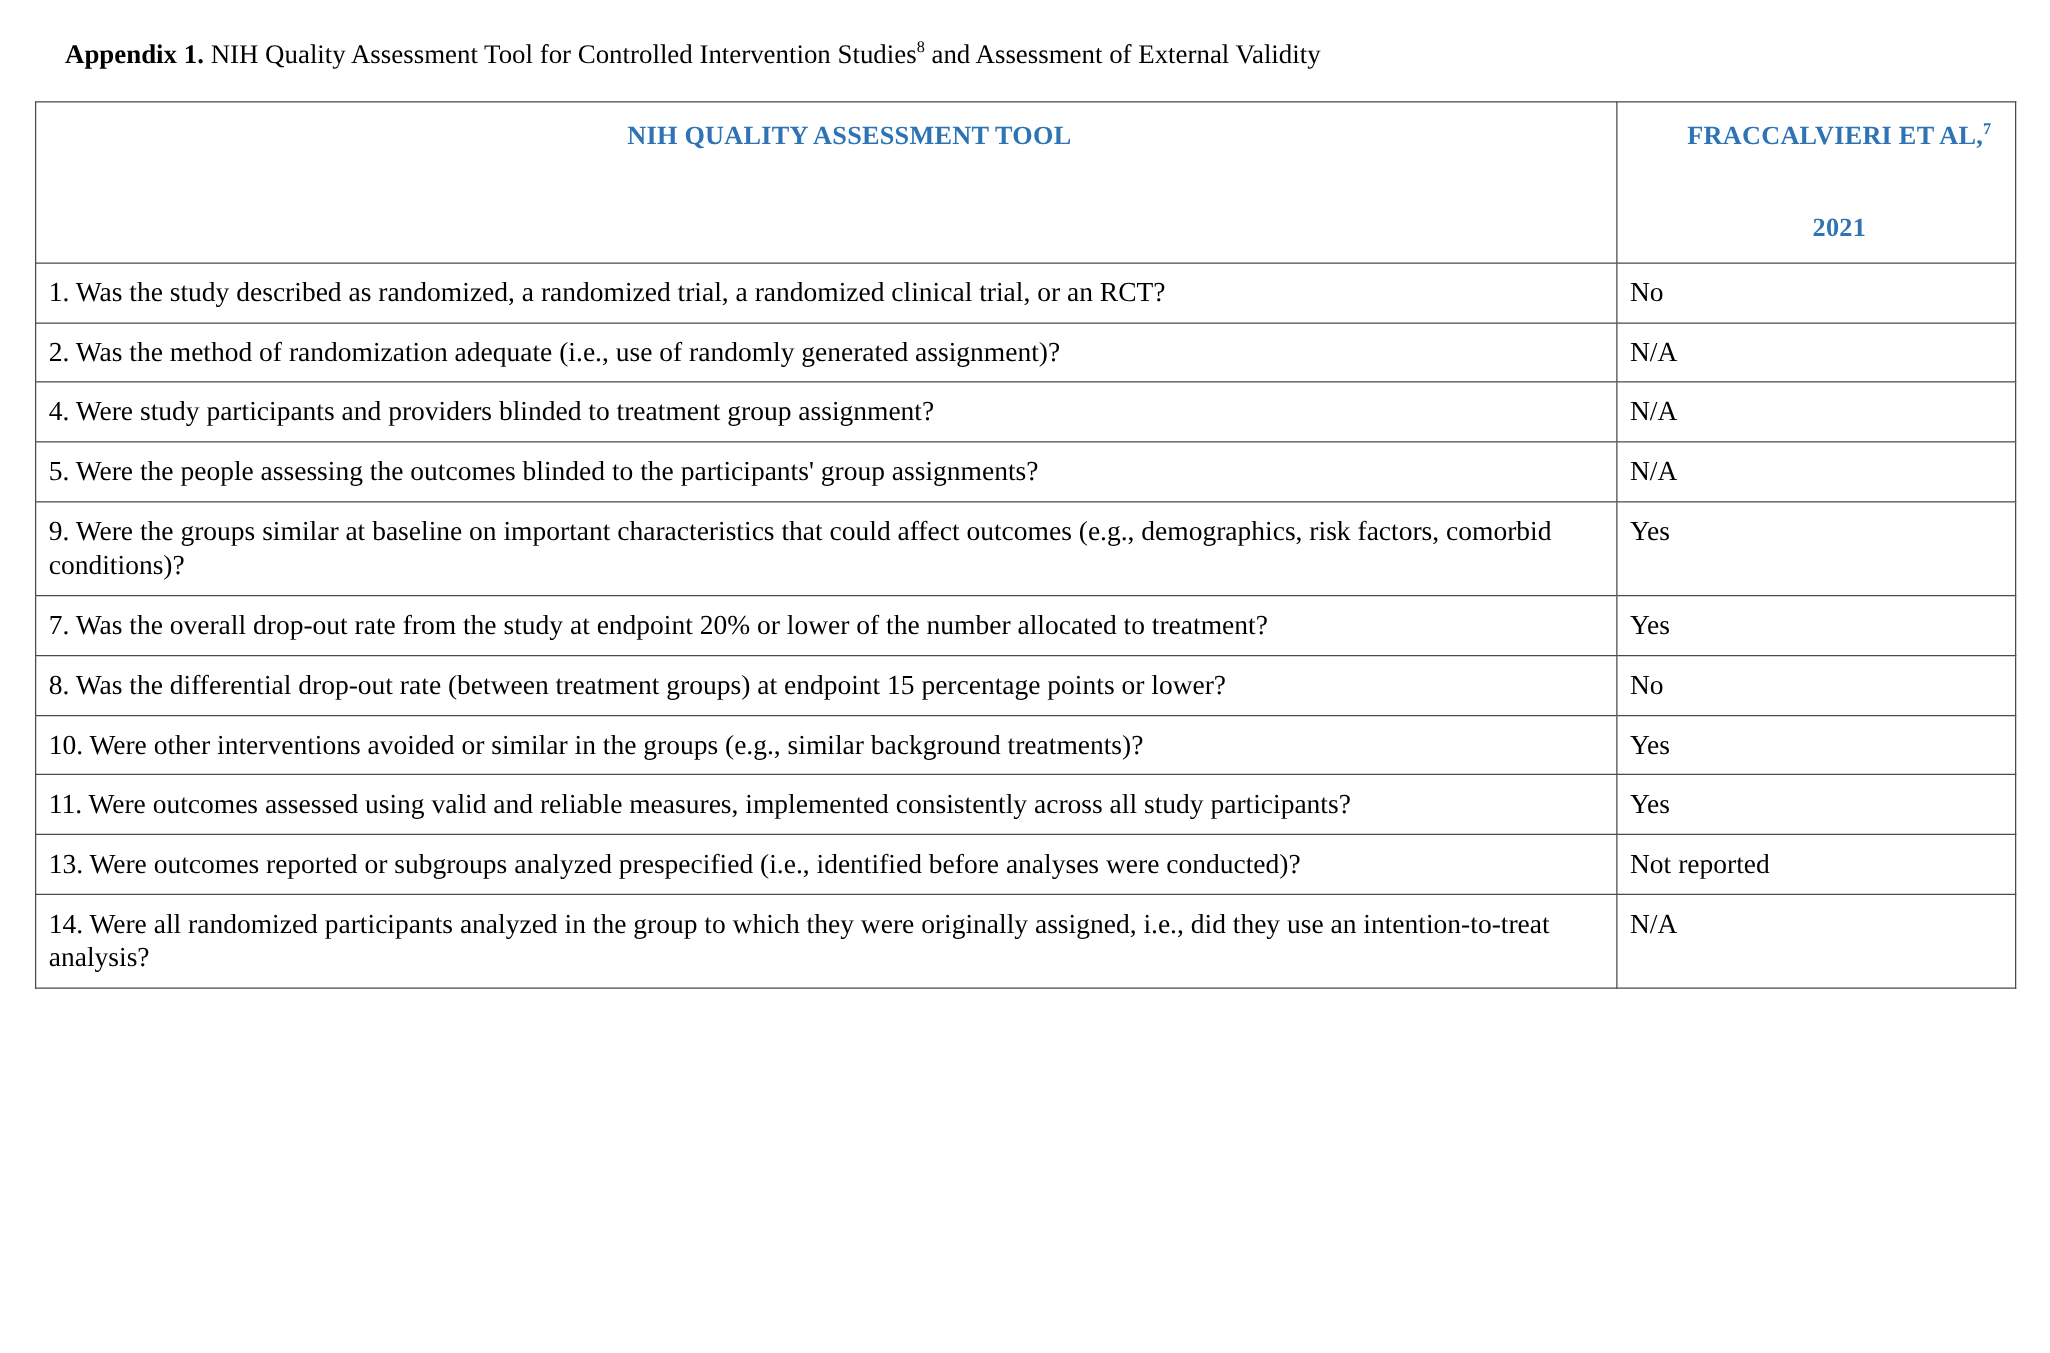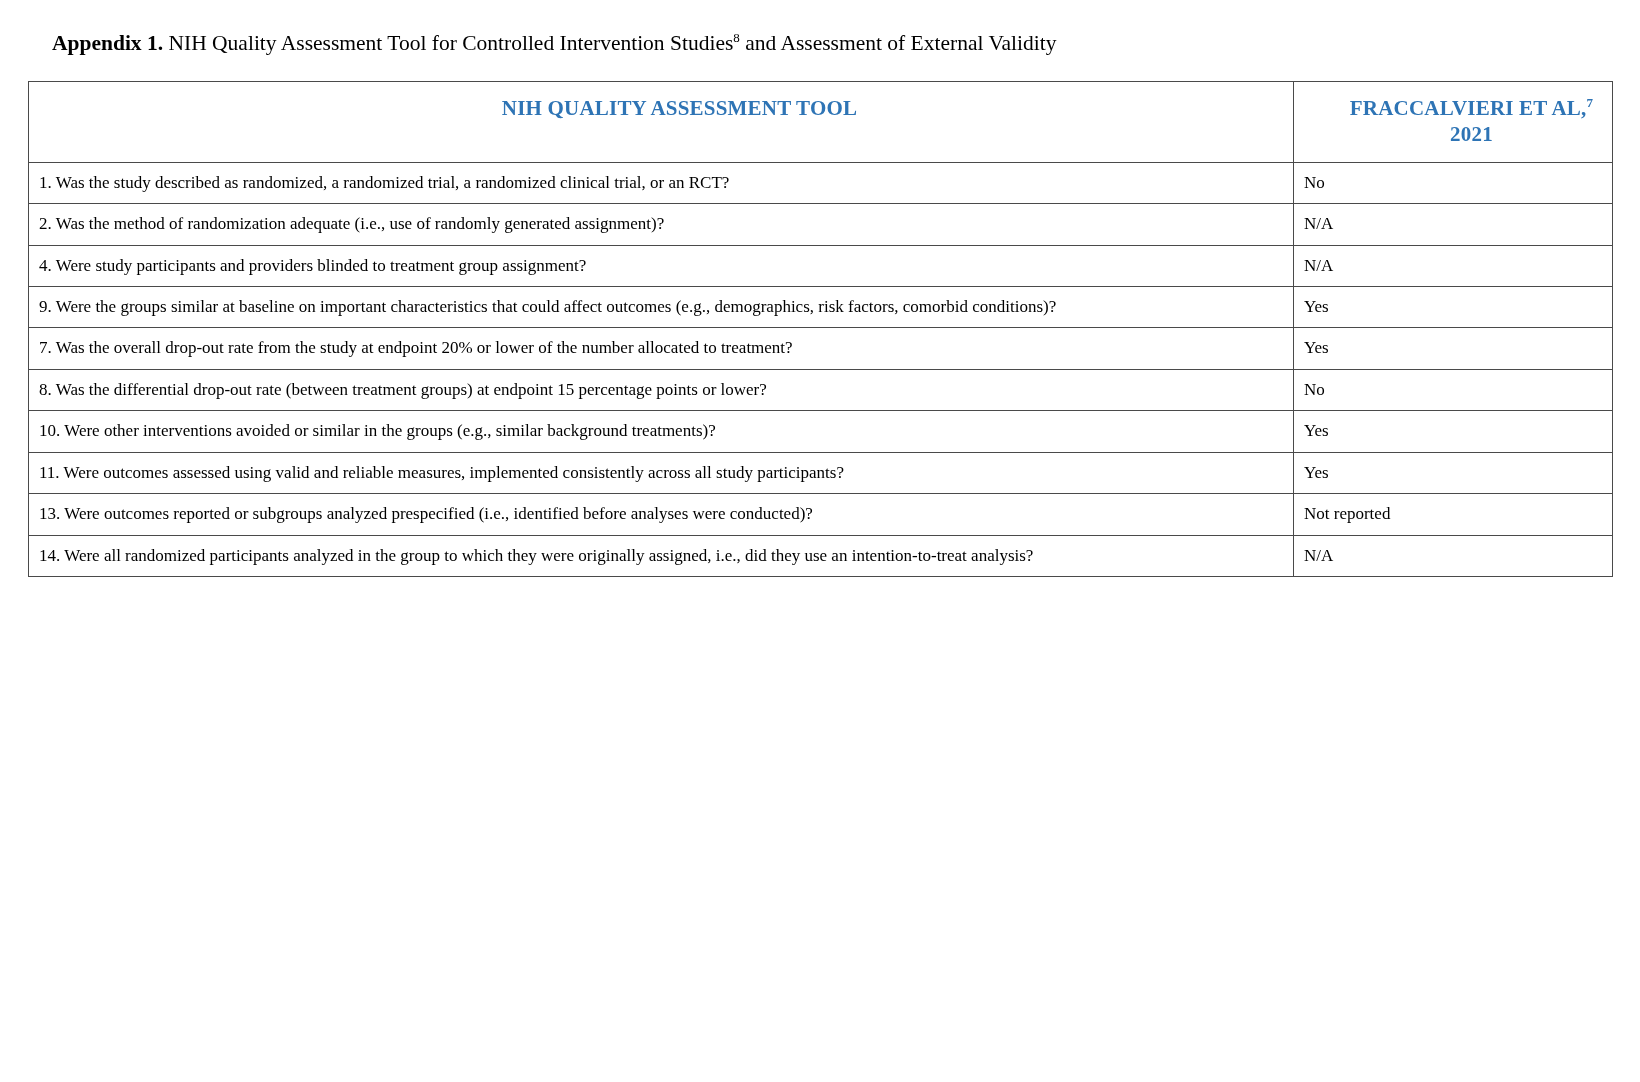--- a/index.html
+++ b/index.html
@@ -42,21 +42,21 @@
     border-collapse: collapse;
     table-layout: fixed;
     border: 1.5px solid #2f2f2f;
   }
   table.qa col.c1 { width: 1265px; }
   table.qa col.c2 { width: 319px; }
   table.qa th, table.qa td {
     border: 1px solid #4a4a4a;
     vertical-align: top;
     padding: 9px 10px 10px 10px;
-    font-size: 17px;
+    font-size: 22px;
     line-height: 1.26;
   }
   table.qa thead th {
     font-family: "Liberation Serif", serif;
     font-weight: bold;
     color: #2e74b5;
     font-size: 21px;
     letter-spacing: 0.2px;
     padding-top: 13px;
     padding-bottom: 14px;
@@ -66,21 +66,21 @@
     font-size: 13px;
     vertical-align: super;
     line-height: 0;
   }
   table.qa tbody td {
     color: #000;
   }
   table.qa tbody td.answer {
     white-space: nowrap;
   }
-  .hdr-line2 { display: block; }
+  .hdr-line2 { display: block; margin-top: 48px; }
 </style>
 </head>
 <body>
 
 <div class="page">
 
   <p class="caption">
     <span class="lead">Appendix 1.</span><span> NIH Quality Assessment Tool for Controlled Intervention Studies</span><sup>8</sup><span> and Assessment of External Validity</span>
   </p>
 
@@ -99,20 +99,24 @@
       <tr>
         <td>1. Was the study described as randomized, a randomized trial, a randomized clinical trial, or an RCT?</td>
         <td class="answer">No</td>
       </tr>
       <tr>
         <td>2. Was the method of randomization adequate (i.e., use of randomly generated assignment)?</td>
         <td class="answer">N/A</td>
       </tr>
       <tr>
         <td>4. Were study participants and providers blinded to treatment group assignment?</td>
+        <td class="answer">N/A</td>
+      </tr>
+      <tr>
+        <td>5. Were the people assessing the outcomes blinded to the participants' group assignments?</td>
         <td class="answer">N/A</td>
       </tr>
       <tr>
         <td>9. Were the groups similar at baseline on important characteristics that could affect outcomes (e.g., demographics, risk factors, comorbid conditions)?</td>
         <td class="answer">Yes</td>
       </tr>
       <tr>
         <td>7. Was the overall drop-out rate from the study at endpoint 20% or lower of the number allocated to treatment?</td>
         <td class="answer">Yes</td>
       </tr>

